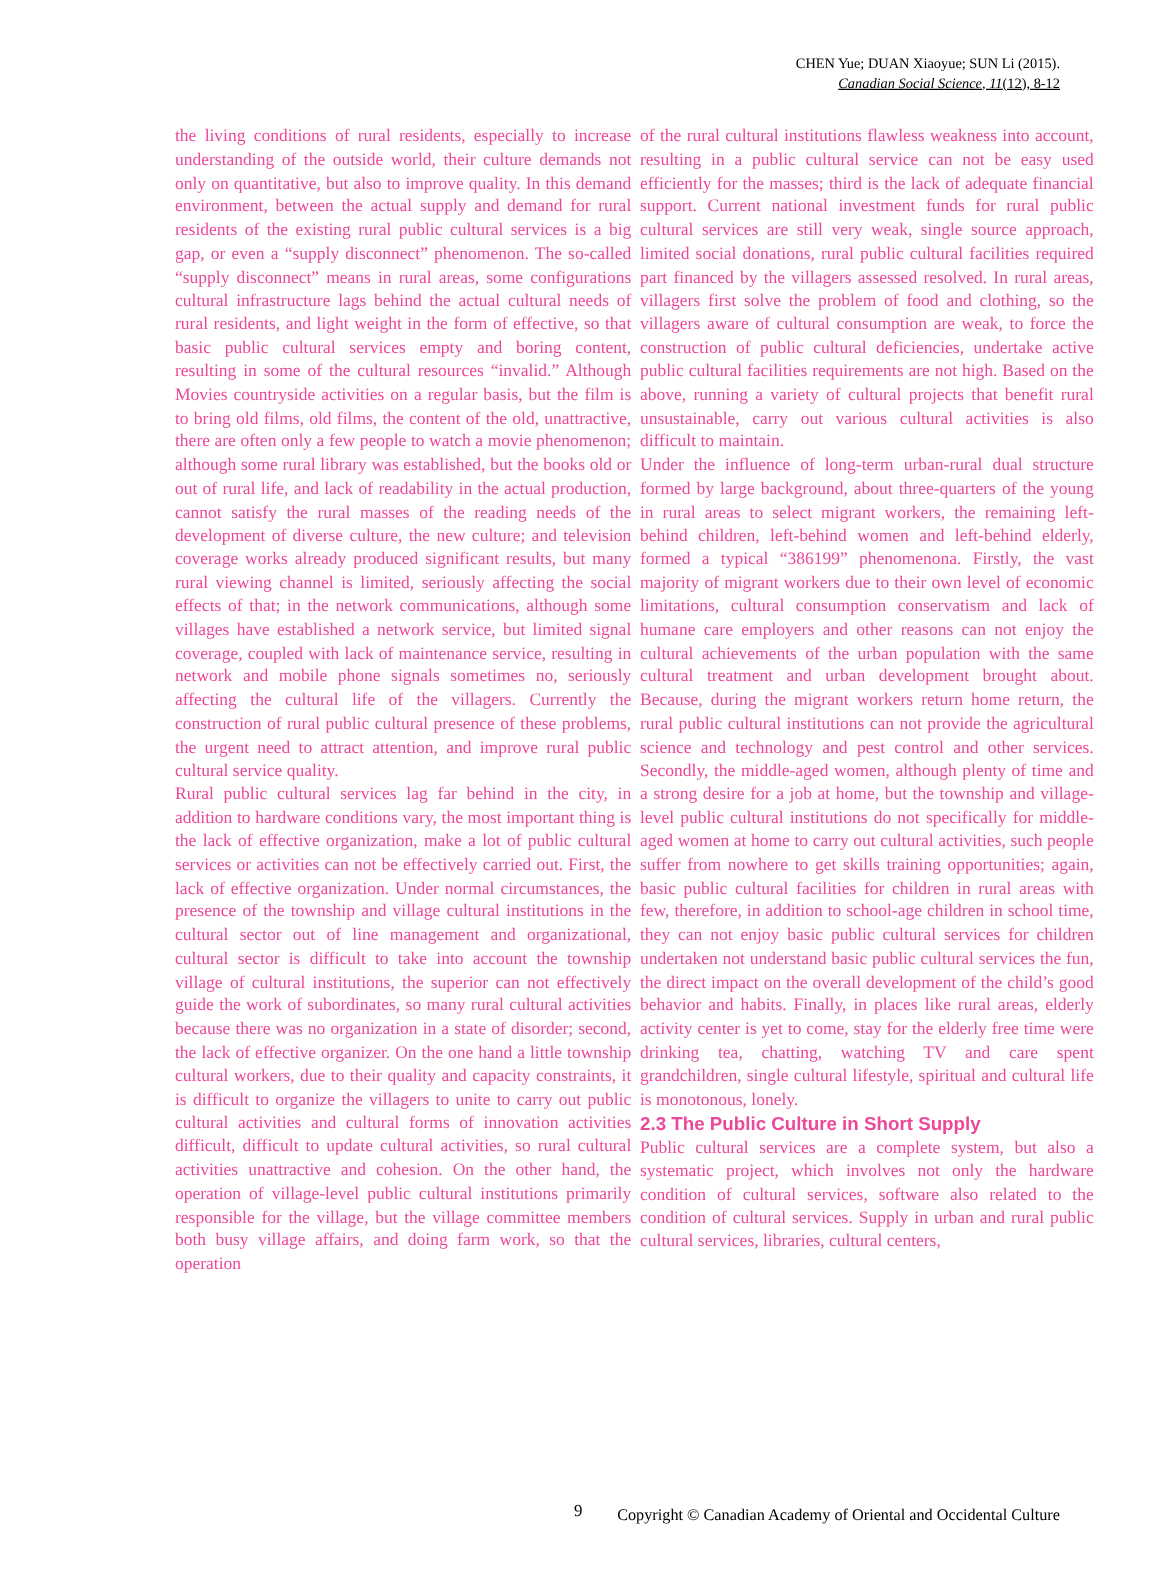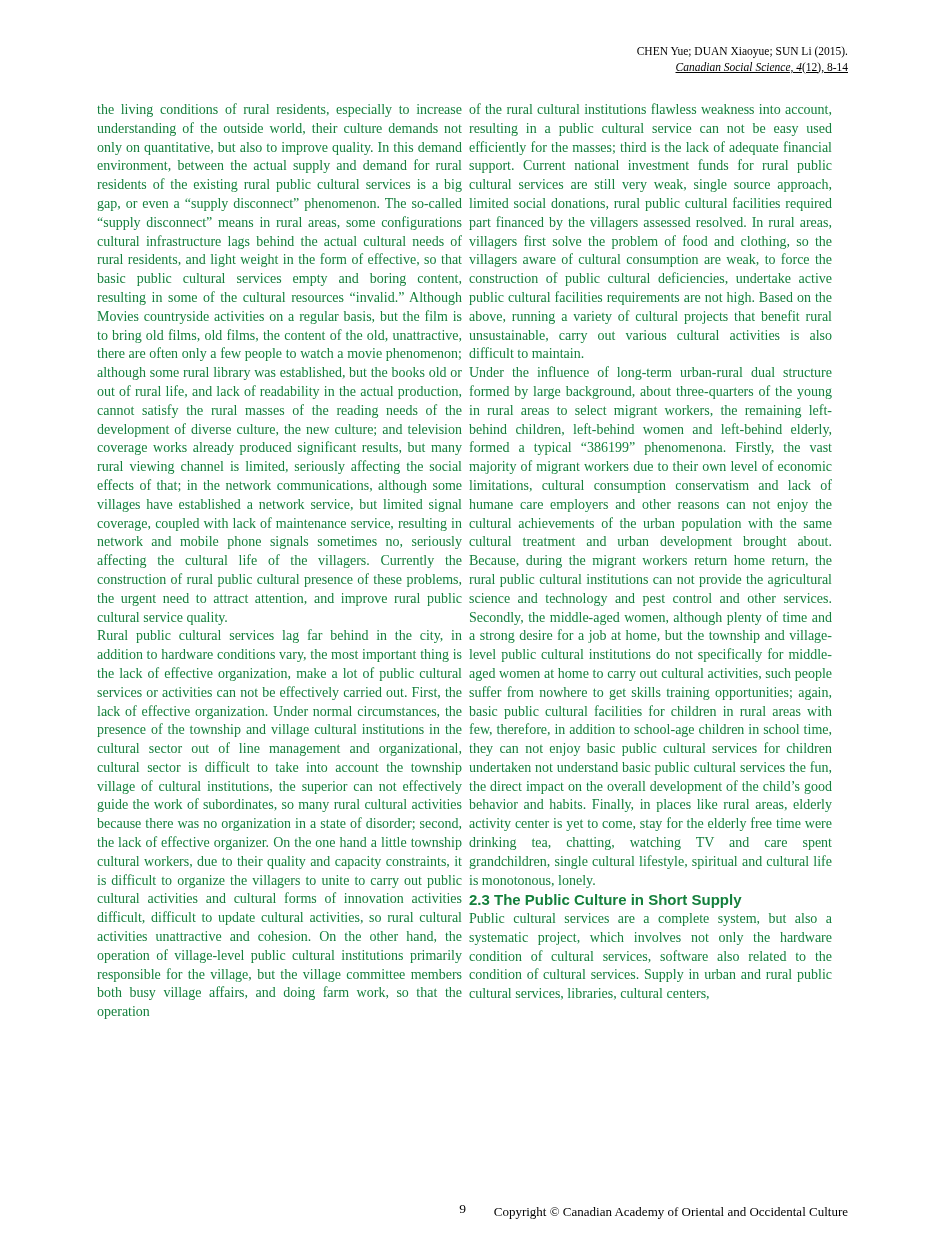--- a/index.html
+++ b/index.html
@@ -30,21 +30,22 @@
   }
   .journal-line .ital {
     font-style: italic;
   }
   .col {
     position: absolute;
     top: 101px;
     text-align: justify;
     font-size: 14px;
     line-height: 18.8px;
-    color: #15803d;
+    color: #ec4899;
+    margin-left: 43px;
   }
   .col-left  { left: 97px;  width: 365px; }
   .col-right { left: 469px; width: 363px; }
   .col p {
     margin: 0;
     padding: 0;
   }
   .section-heading {
     font-family: "Liberation Sans", sans-serif;
     font-weight: bold;
@@ -70,21 +71,21 @@
   }
 </style>
 </head>
 <body>
 
 <div class="page">
 
   <div class="header-citation">
     <div>CHEN Yue; DUAN Xiaoyue; SUN Li (2015).</div>
     <div class="journal-line">
-      <span class="ital">Canadian Social Science, 4</span><span>(12), 8-14</span>
+      <span class="ital">Canadian Social Science, 11</span><span>(12), 8-12</span>
     </div>
   </div>
 
   <div class="col col-left">
     <p>the living conditions of rural residents, especially to increase understanding of the outside world, their culture demands not only on quantitative, but also to improve quality. In this demand environment, between the actual supply and demand for rural residents of the existing rural public cultural services is a big gap, or even a “supply disconnect” phenomenon. The so-called “supply disconnect” means in rural areas, some configurations cultural infrastructure lags behind the actual cultural needs of rural residents, and light weight in the form of effective, so that basic public cultural services empty and boring content, resulting in some of the cultural resources “invalid.” Although Movies countryside activities on a regular basis, but the film is to bring old films, old films, the content of the old, unattractive, there are often only a few people to watch a movie phenomenon; although some rural library was established, but the books old or out of rural life, and lack of readability in the actual production, cannot satisfy the rural masses of the reading needs of the development of diverse culture, the new culture; and television coverage works already produced significant results, but many rural viewing channel is limited, seriously affecting the social effects of that; in the network communications, although some villages have established a network service, but limited signal coverage, coupled with lack of maintenance service, resulting in network and mobile phone signals sometimes no, seriously affecting the cultural life of the villagers. Currently the construction of rural public cultural presence of these problems, the urgent need to attract attention, and improve rural public cultural service quality.</p>
     <p>Rural public cultural services lag far behind in the city, in addition to hardware conditions vary, the most important thing is the lack of effective organization, make a lot of public cultural services or activities can not be effectively carried out. First, the lack of effective organization. Under normal circumstances, the presence of the township and village cultural institutions in the cultural sector out of line management and organizational, cultural sector is difficult to take into account the township village of cultural institutions, the superior can not effectively guide the work of subordinates, so many rural cultural activities because there was no organization in a state of disorder; second, the lack of effective organizer. On the one hand a little township cultural workers, due to their quality and capacity constraints, it is difficult to organize the villagers to unite to carry out public cultural activities and cultural forms of innovation activities difficult, difficult to update cultural activities, so rural cultural activities unattractive and cohesion. On the other hand, the operation of village-level public cultural institutions primarily responsible for the village, but the village committee members both busy village affairs, and doing farm work, so that the operation</p>
   </div>
 
   <div class="col col-right">
     <p>of the rural cultural institutions flawless weakness into account, resulting in a public cultural service can not be easy used efficiently for the masses; third is the lack of adequate financial support. Current national investment funds for rural public cultural services are still very weak, single source approach, limited social donations, rural public cultural facilities required part financed by the villagers assessed resolved. In rural areas, villagers first solve the problem of food and clothing, so the villagers aware of cultural consumption are weak, to force the construction of public cultural deficiencies, undertake active public cultural facilities requirements are not high. Based on the above, running a variety of cultural projects that benefit rural unsustainable, carry out various cultural activities is also difficult to maintain.</p>

